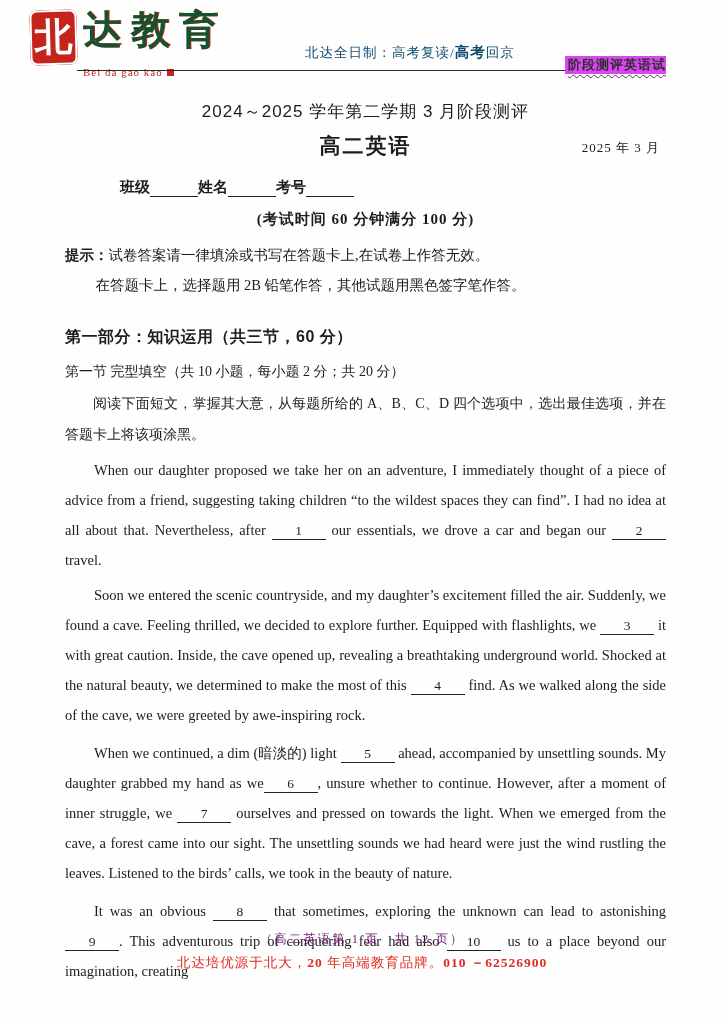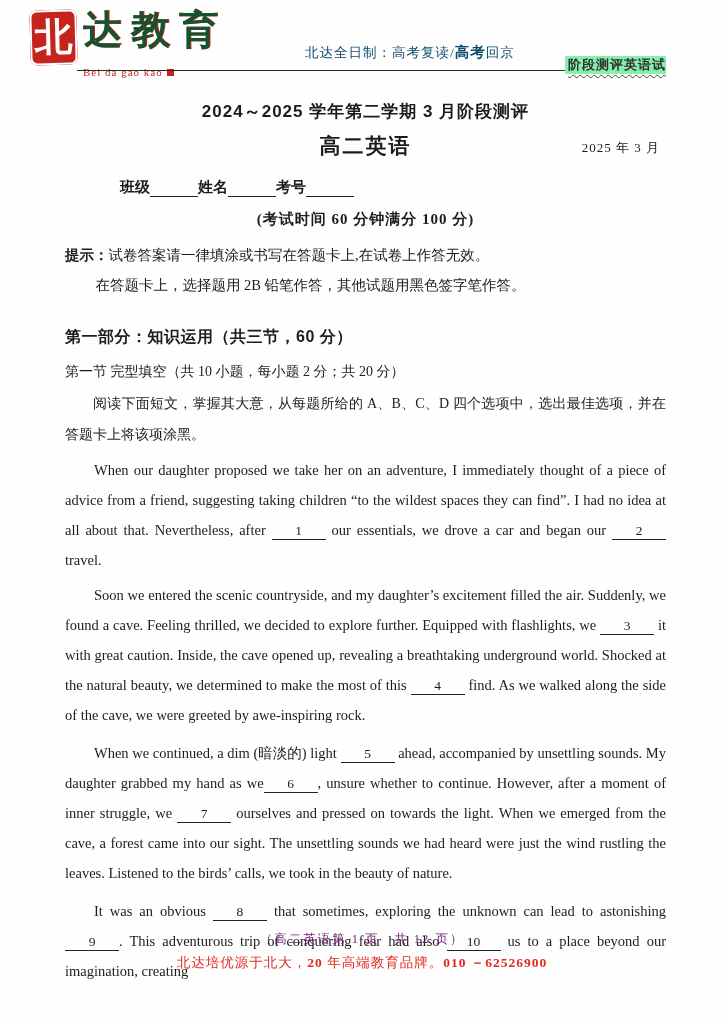--- a/index.html
+++ b/index.html
@@ -51,29 +51,29 @@
   .header-rule {
     position: absolute; left: 12px; right: 5px; top: 70px;
     border-top: 1.6px solid #2a2a2a;
   }
   .corner-note {
     position: absolute; right: 0px; top: 56px;
     font-size: 13px; font-weight: bold; color: #2e2e2e;
     letter-spacing: 1px;
     text-decoration: underline wavy 1px #444;
     text-underline-offset: 5px;
-    background: #86efac;
+    background: #d946ef;
     padding-left: 3px;
   }
 
   
   .title1 {
     margin-top: 12px; text-align: center;
     font-family: "Liberation Sans", "DejaVu Sans", sans-serif;
-    font-size: 17px; font-weight: bold; letter-spacing: 1px;
+    font-size: 17px; font-weight: normal; letter-spacing: 1px;
   }
   .title2-row { position: relative; margin-top: 9px; height: 32px; }
   .title2 {
     text-align: center;
     font-family: "Liberation Sans", "DejaVu Sans", sans-serif;
     font-size: 21px; font-weight: bold; letter-spacing: 2px;
   }
   .exam-date { position: absolute; right: 6px; top: 7px; font-size: 13px; letter-spacing: 1px; }
 
   

